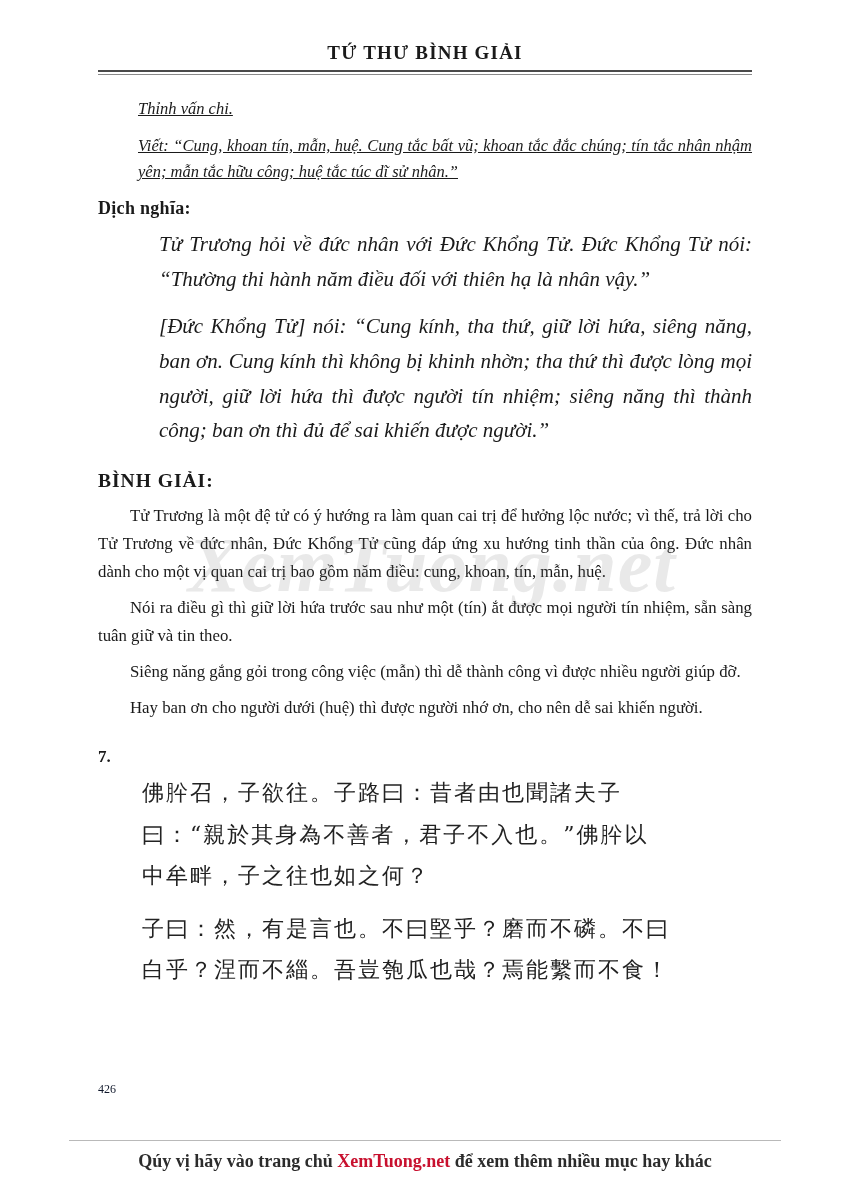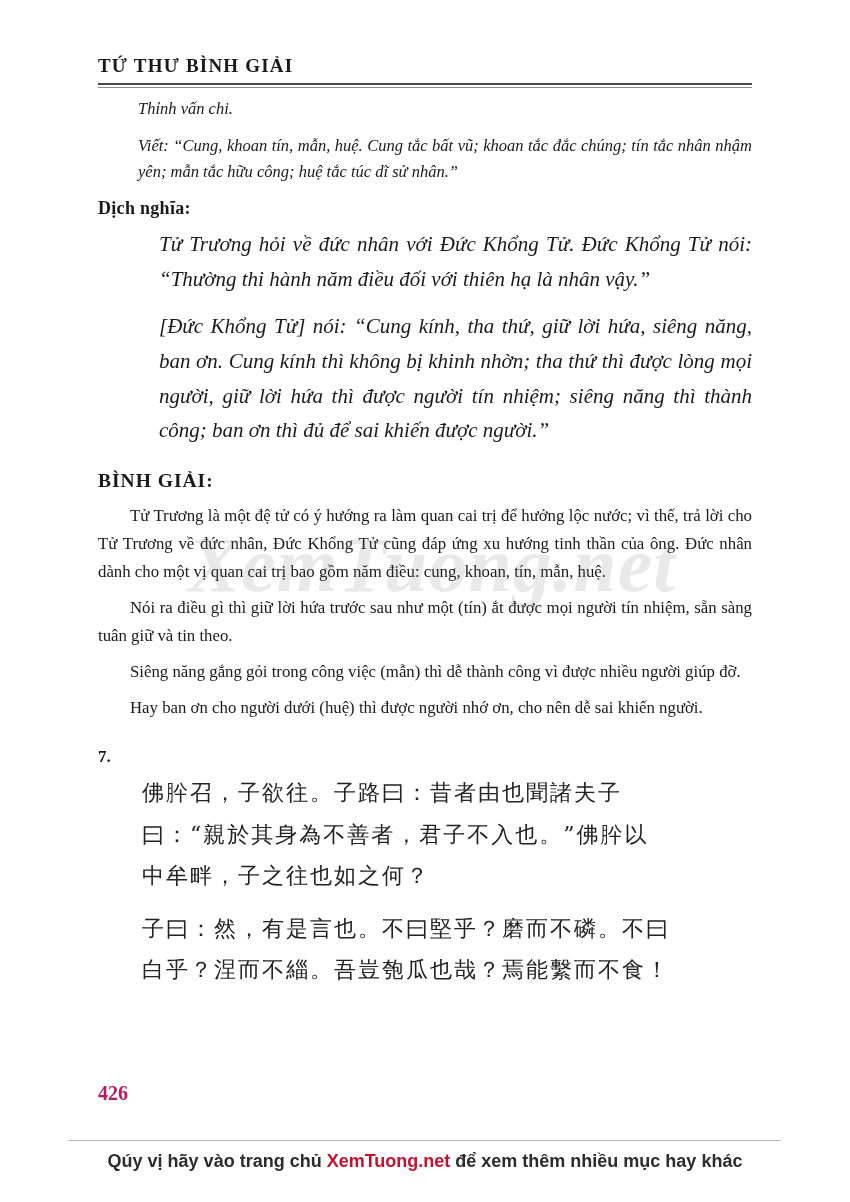--- a/index.html
+++ b/index.html
@@ -17,22 +17,23 @@
   }
   .page {
     position: absolute;
     left: 0; top: 0;
     width: 850px;
     height: 1202px;
   }
   .header {
     position: absolute;
     left: 98px;
-    top: 55px;
+    top: 42px;
     width: 654px;
+    text-align: center;
   }
   .header-title {
     font-family: "Liberation Serif", serif;
     font-weight: bold;
     font-size: 19px;
     letter-spacing: 1.2px;
     color: #1a1a1a;
   }
   .header-rule {
     margin-top: 6px;
@@ -48,20 +49,21 @@
   }
   p {
     margin: 0 0 10px 0;
   }
   .quote-it {
     font-style: italic;
     font-size: 16.5px;
     line-height: 1.62;
     text-align: justify;
     padding-left: 40px;
+    text-decoration: underline;
   }
   .section-head {
     font-weight: bold;
     font-size: 18px;
     margin: 12px 0 8px 0;
     letter-spacing: 0.3px;
   }
   .section-head.big {
     font-size: 19.5px;
     letter-spacing: 1px;
@@ -109,38 +111,38 @@
     color: #222;
   }
   .han-gap {
     height: 12px;
   }
   .page-number {
     position: absolute;
     left: 98px;
     top: 1082px;
     font-family: "Liberation Serif", serif;
-    font-weight: bold;
-    font-size: 20px;
-    color: #be185d;
+    font-weight: normal;
+    font-size: 12px;
+    color: #0f172a;
   }
   .footer {
     position: absolute;
     left: 0;
     top: 1140px;
     width: 850px;
     text-align: center;
   }
   .footer-rule {
     width: 712px;
     margin: 0 auto 10px auto;
     border-top: 1px solid #b9b9b9;
   }
   .footer-text {
-    font-family: Liberation Sans, sans-serif;
+    font-family: Liberation Serif, serif;
     font-size: 18px;
     font-weight: bold;
     color: #2c2c2c;
   }
   .footer-text .brand {
     color: #c8102e;
   }
   .watermark {
     position: absolute;
     left: 62px;

